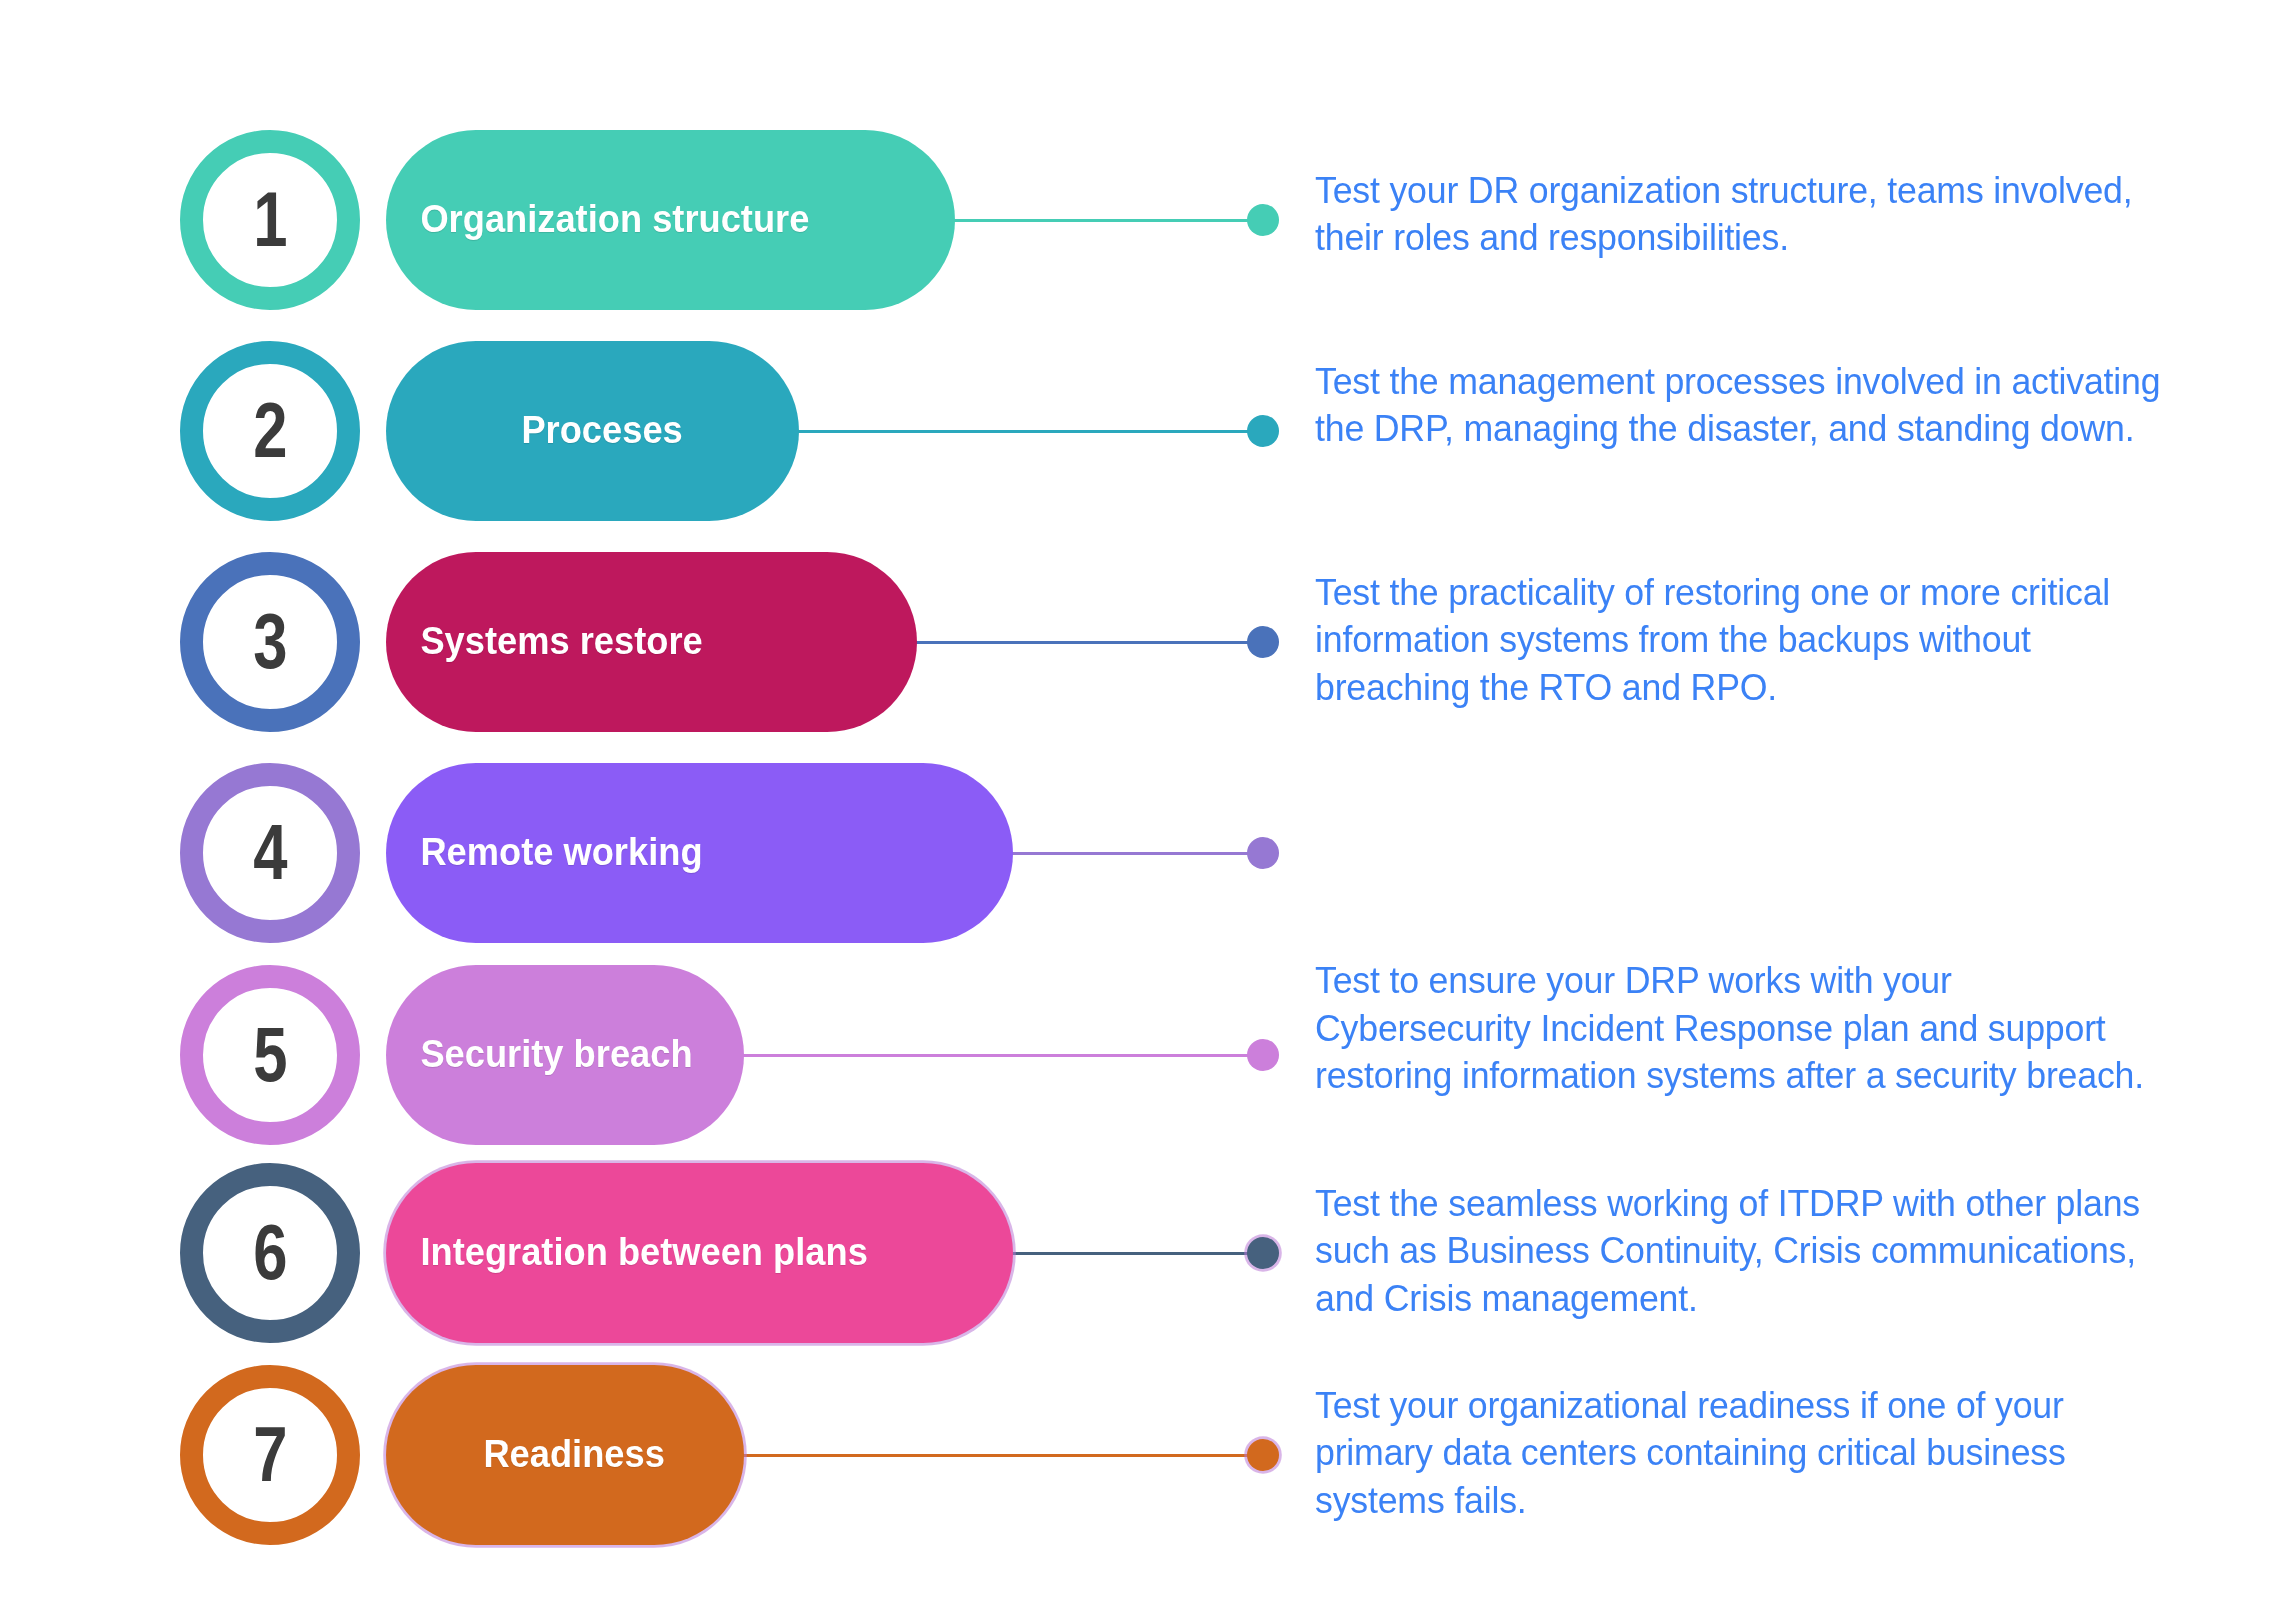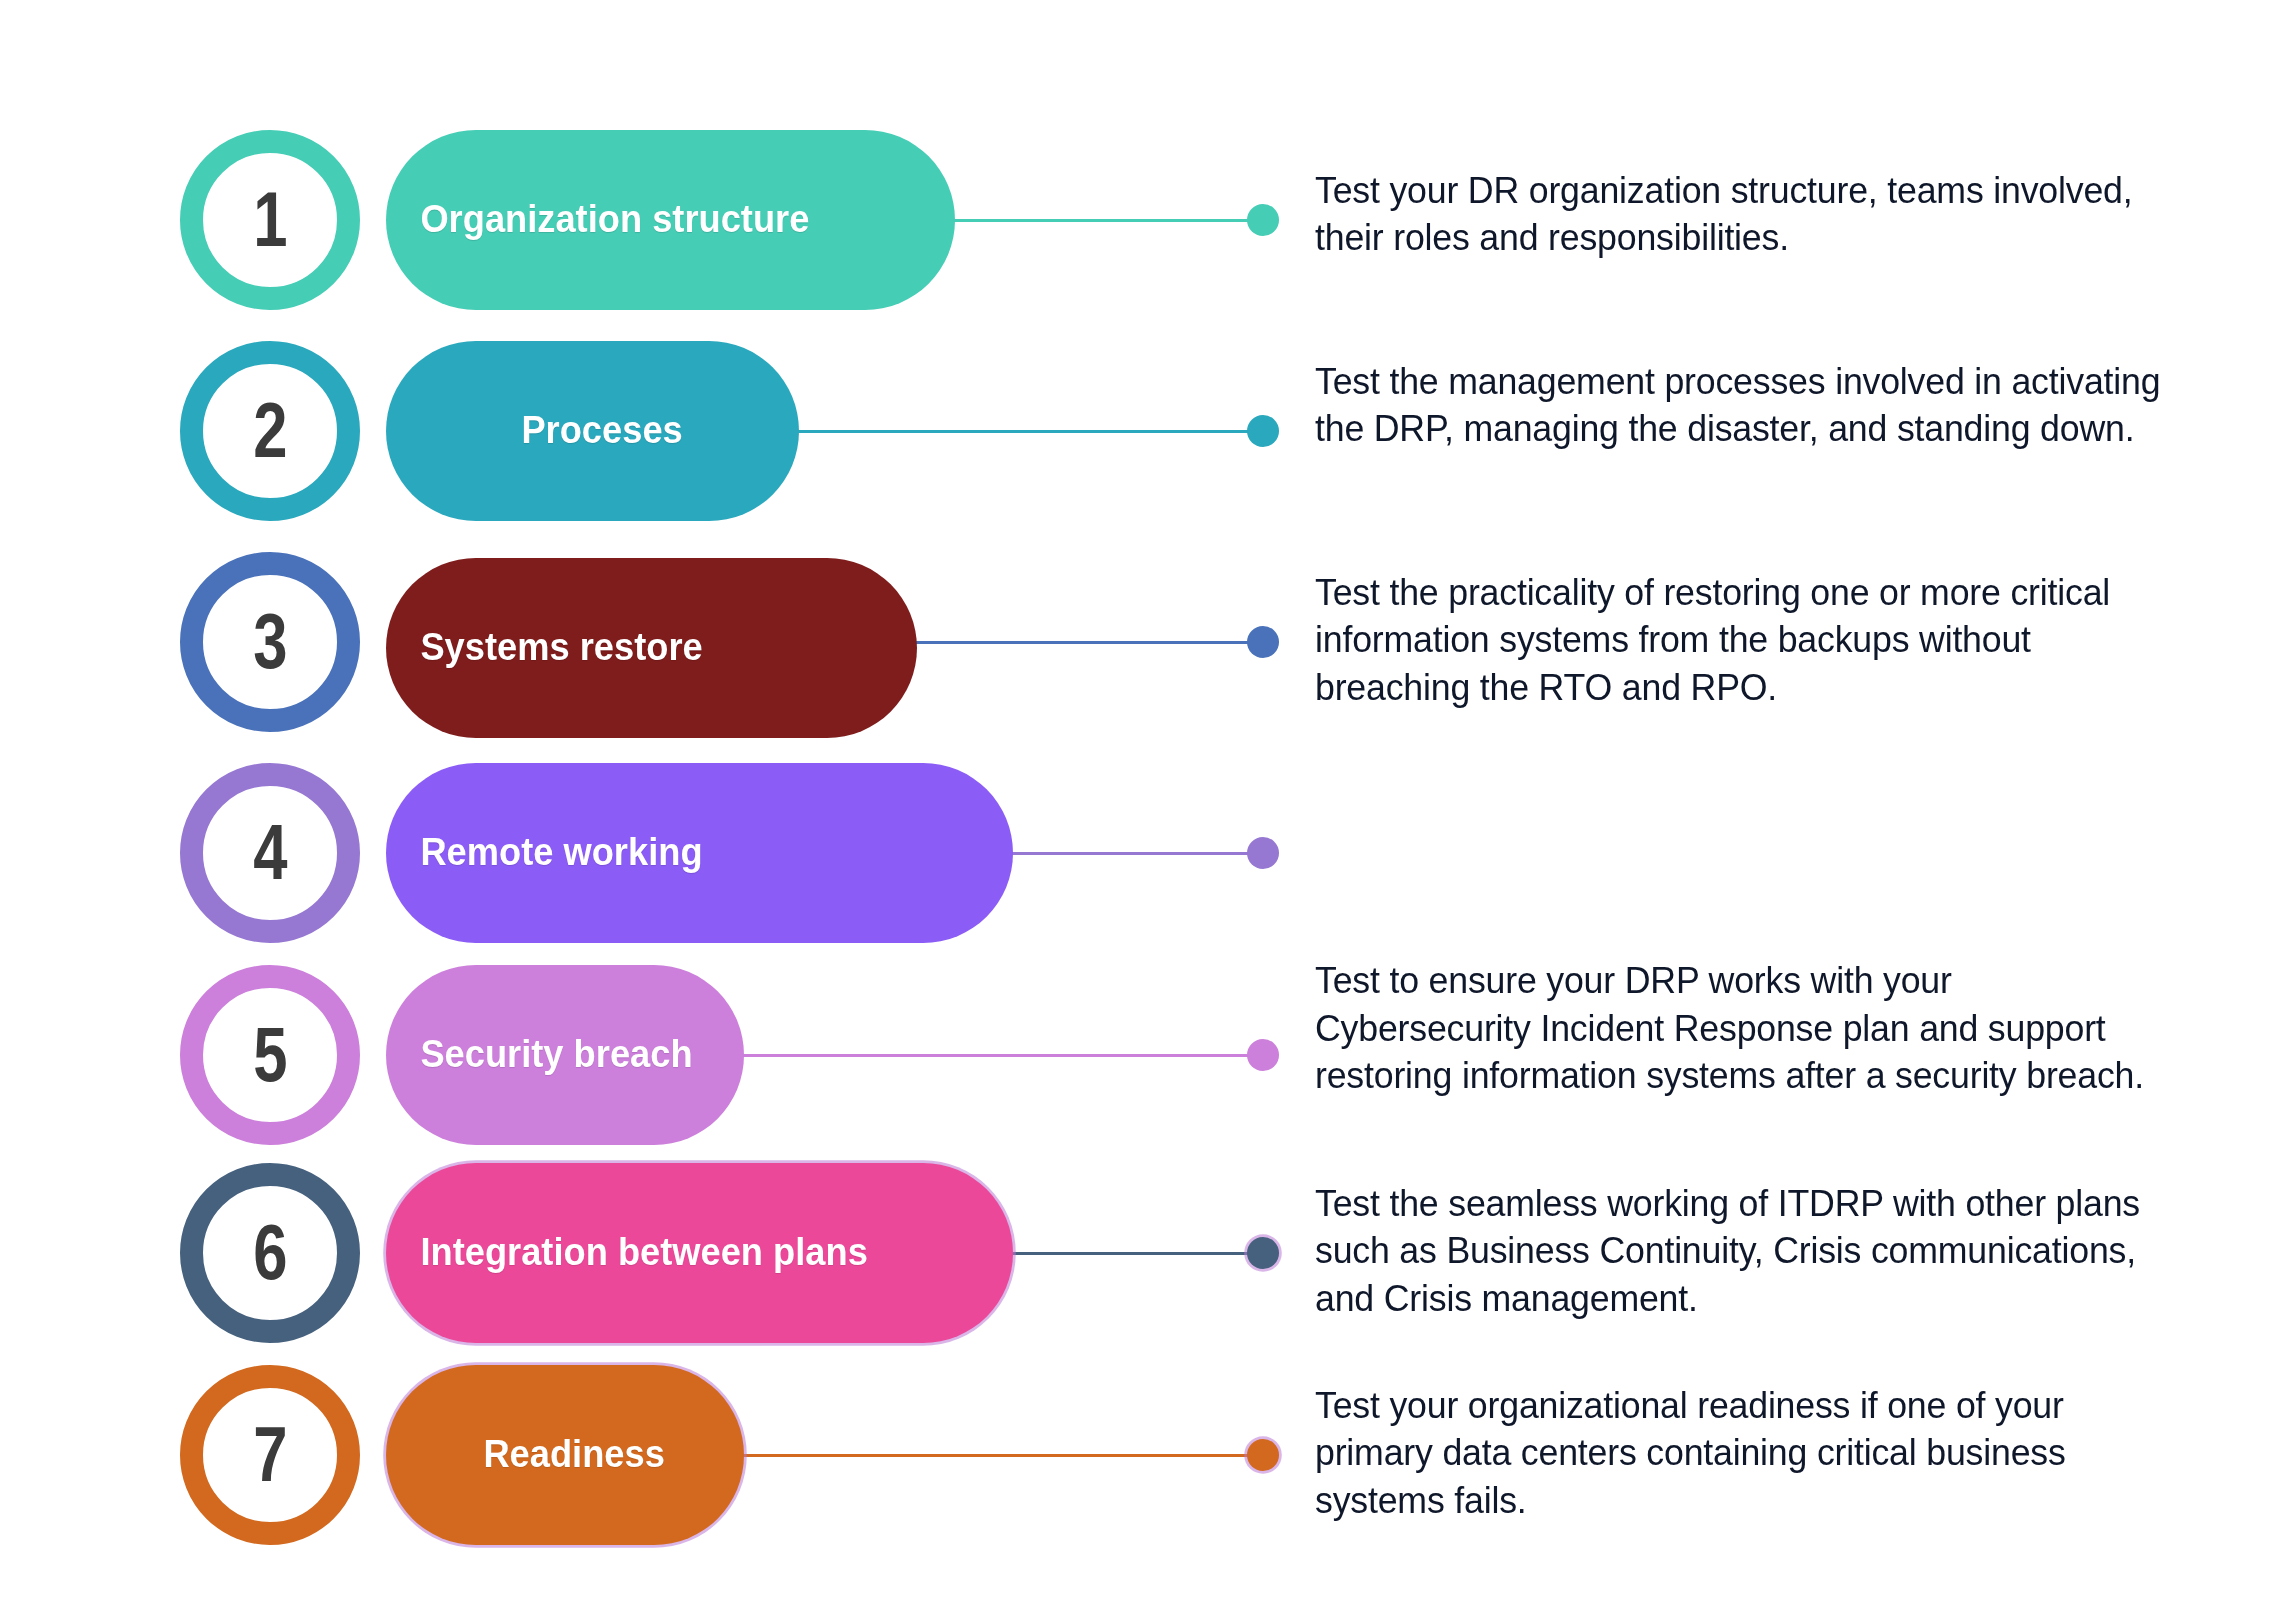--- a/index.html
+++ b/index.html
@@ -98,21 +98,21 @@
     border-radius: 50%;
     background: #000;            
     z-index: 2;
   }
 
   
   .desc {
     position: absolute;
     left: 1315px;
     width: 882px;
-    color: #0f172a;
+    color: #3b82f6;
     font-family: "Liberation Sans", sans-serif;
     font-size: 37px;
     font-weight: 400;
     line-height: 1.28;
     letter-spacing: -0.2px;
   }
   .desc p { transform: scaleX(0.965); transform-origin: left top; }
 
   
   .desc.lines-2 { top: 52px; }
@@ -151,21 +151,21 @@
       <div class="connector-dot" style="background: rgb(42, 168, 189);"></div>
       <div class="desc lines-3">
         <p>Test the management processes involved in activating the DRP, managing the disaster, and standing down.</p>
       </div>
     </div>
     <div class="row" style="top: 537px;">
       <div class="num-ring" style="border-color: rgb(74, 114, 186);">
         <span class="num">3</span>
       </div>
       <div class="connector" style="left: 909px; width: 354px; background: rgb(74, 114, 186);"></div>
-      <div class="pill" style="width: 531px; background: #7f1d1d; margin-top: 6px;">
+      <div class="pill" style="width: 531px; background: #be185d;">
         <span class="pill-label">Systems restore</span>
       </div>
       <div class="connector-dot" style="background: rgb(74, 114, 186);"></div>
       <div class="desc lines-3">
         <p>Test the practicality of restoring one or more critical information systems from the backups without breaching the RTO and RPO.</p>
       </div>
     </div>
     <div class="row" style="top: 748px;">
       <div class="num-ring" style="border-color: rgb(150, 120, 211);">
         <span class="num">4</span>

